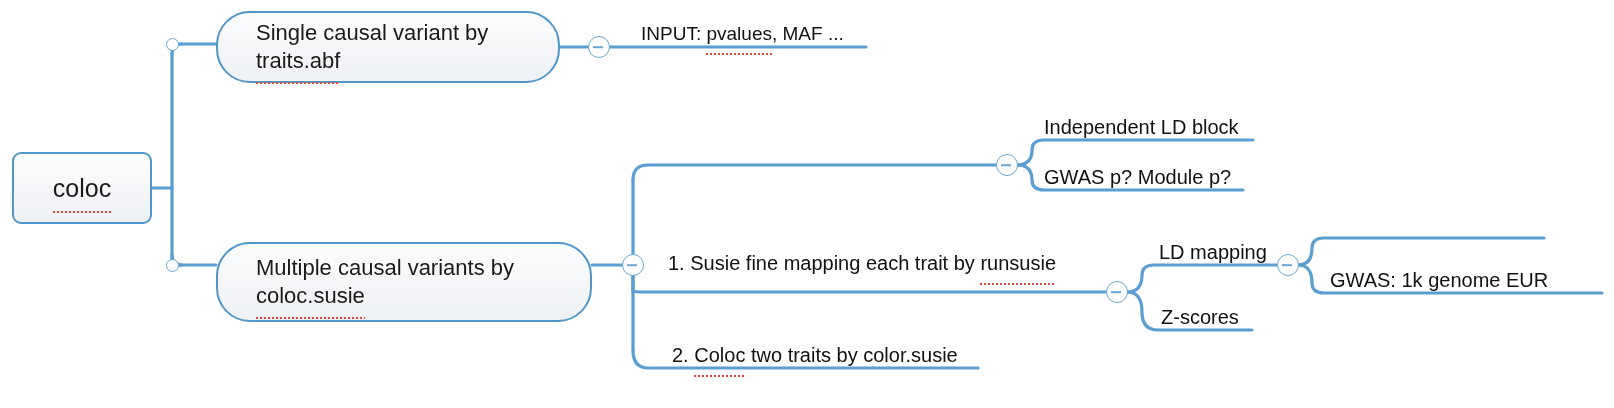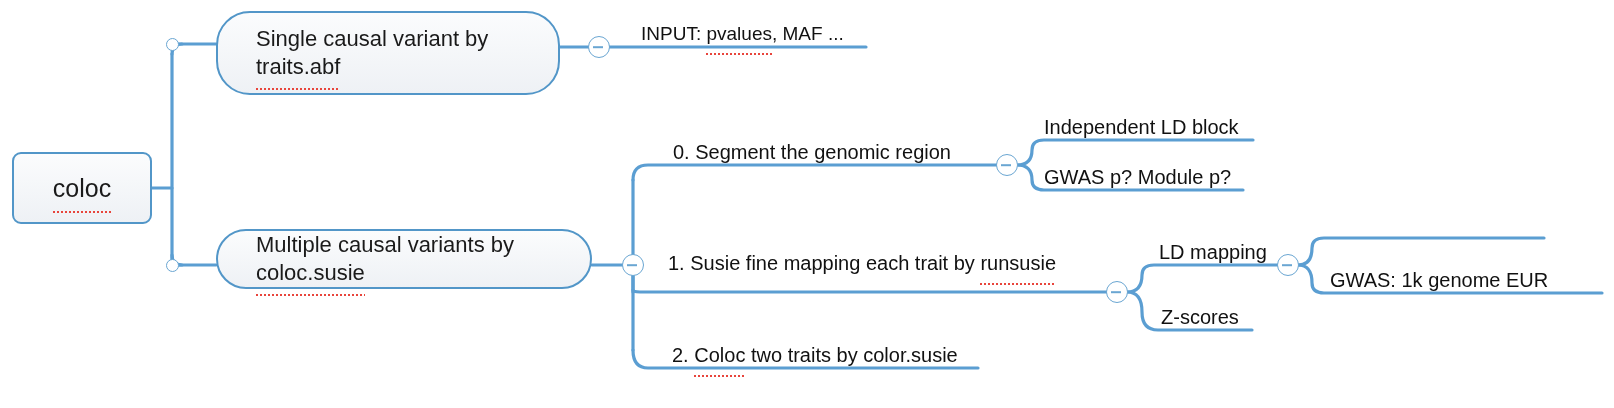--- a/index.html
+++ b/index.html
@@ -153,31 +153,30 @@
     <path d="M1127,292 Q1142,292 1142,312 Q1142,330 1158,330 L1252,330" stroke="#5b9ed2" stroke-width="3.2" stroke-linecap="round"></path>
 
     <path d="M1298,265 Q1312,265 1312,248 Q1312,238 1324,238 L1544,238" stroke="#5b9ed2" stroke-width="3.2" stroke-linecap="round"></path>
     <path d="M1298,265 Q1312,265 1312,283 Q1312,293 1324,293 L1602,293" stroke="#5b9ed2" stroke-width="3.2" stroke-linecap="round"></path>
   </svg>
 
   <div class="node root" style="left:12px; top:152px; width:140px; height:72px;">
     <span class="txt"><span class="sp">coloc</span></span>
   </div>
 
-  <div class="node pill" style="left:216px; top:11px; width:344px; height:84px;">
+  <div class="node pill" style="left:216px; top:11px; width:344px; height:72px;">
     <span class="txt"><span>Single causal variant by</span><br><span class="sp">traits.abf</span></span>
   </div>
 
-  <div class="node pill" style="left:216px; top:229px; width:376px; height:60px;">
+  <div class="node pill" style="left:216px; top:242px; width:376px; height:80px;">
     <span class="txt"><span>Multiple causal variants by</span><br><span class="sp">coloc.susie</span></span>
   </div>
 
   <div class="leaf small" style="left:641px; top:24px;"><span>INPUT: </span><span class="sp">pvalues</span><span>, MAF ...</span></div>
 
-  <div class="leaf" style="left:673px; top:142px;"><span>0. Segment the genomic region</span></div>
 
   <div class="leaf" style="left:1044px; top:117px;"><span>Independent LD block</span></div>
 
   <div class="leaf" style="left:1044px; top:167px;"><span>GWAS p? Module p?</span></div>
 
   <div class="leaf" style="left:668px; top:253px;"><span>1. Susie fine mapping each trait by </span><span class="sp">runsusie</span></div>
 
   <div class="leaf" style="left:1159px; top:242px;"><span>LD mapping</span></div>
 
   <div class="leaf" style="left:1161px; top:307px;"><span>Z-scores</span></div>

